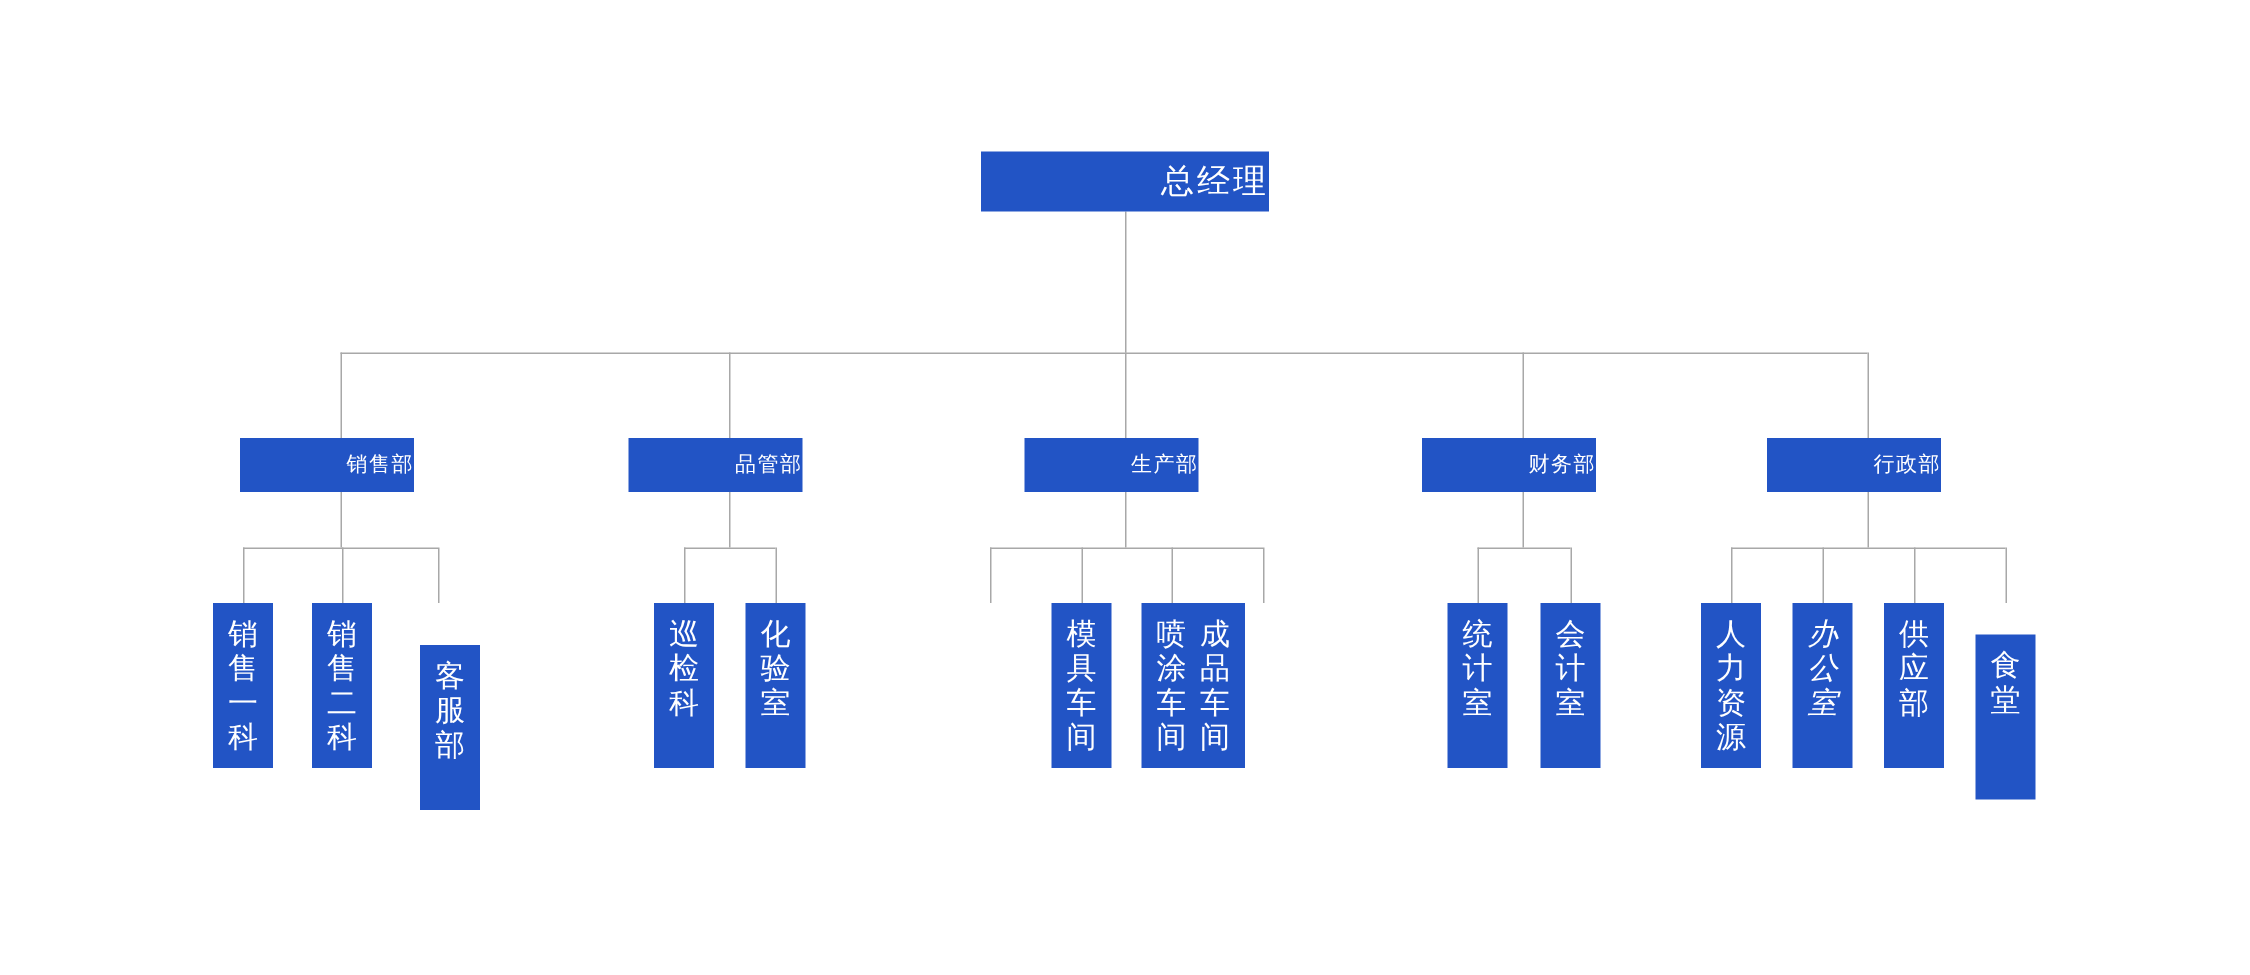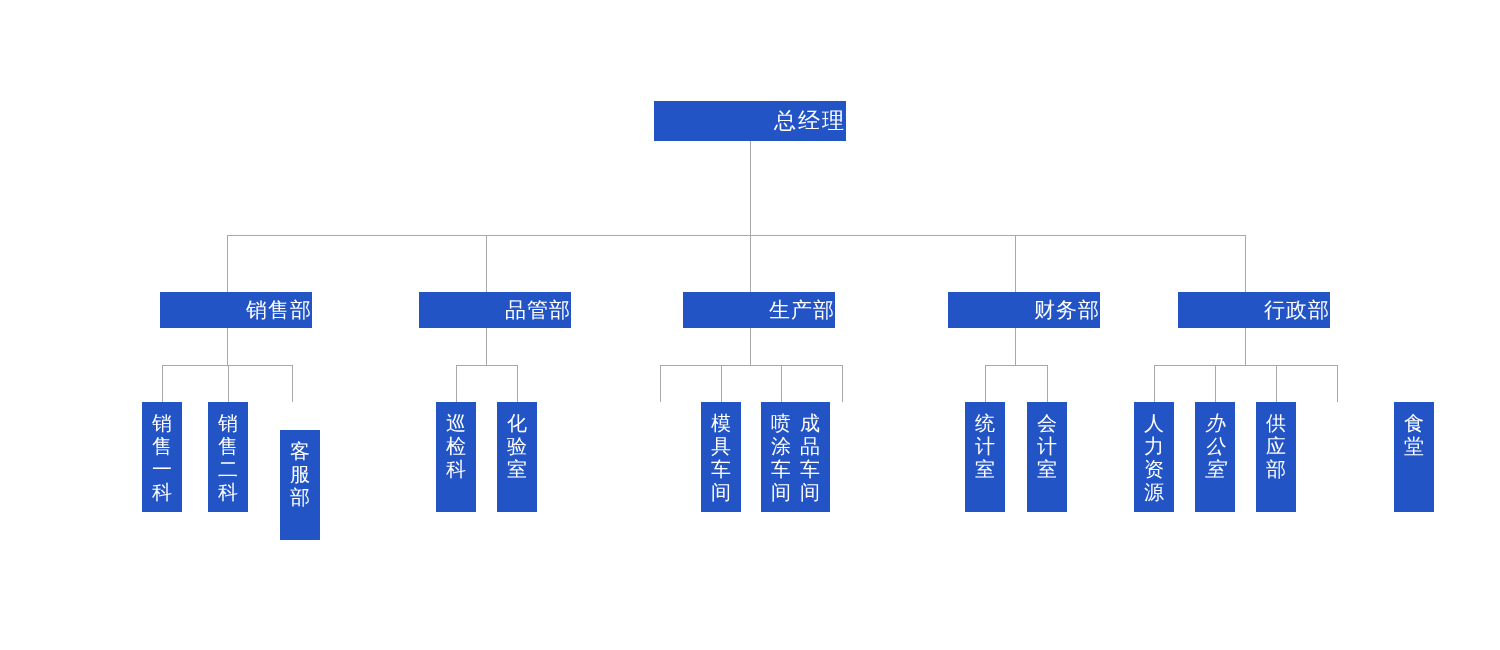--- a/index.html
+++ b/index.html
@@ -17,24 +17,24 @@
   .node {
     position: absolute;
     background: var(--node-fill, #2254C5);
     color: var(--node-text, #ffffff);
     display: flex;
     align-items: center;
     justify-content: flex-end;
     box-sizing: border-box;
   }
   .node.h {
-    width: 152px;
+    width: 116px;
     height: 36px;
     top: 292px;
-    font-size: 21px;
+    font-size: 14px;
     letter-spacing: 1px;
   }
   .node.root {
     left: 654px;
     top: 101px;
     width: 192px;
     height: 40px;
     font-size: 22px;
     letter-spacing: 2px;
   }
@@ -154,17 +154,17 @@
 
   <div class="node v" style="left:1134px;">
     <span class="vlabel">人力资源</span>
   </div>
   <div class="node v" style="left:1195px;font-style:italic;">
     <span class="vlabel">办公室</span>
   </div>
   <div class="node v" style="left:1256px;">
     <span class="vlabel">供应部</span>
   </div>
-  <div class="node v" style="left:1394px;">
+  <div class="node v" style="left:1317px;margin-top:21px;">
     <span class="vlabel">食堂</span>
   </div>
 
 </div>
 
 </body></html>

